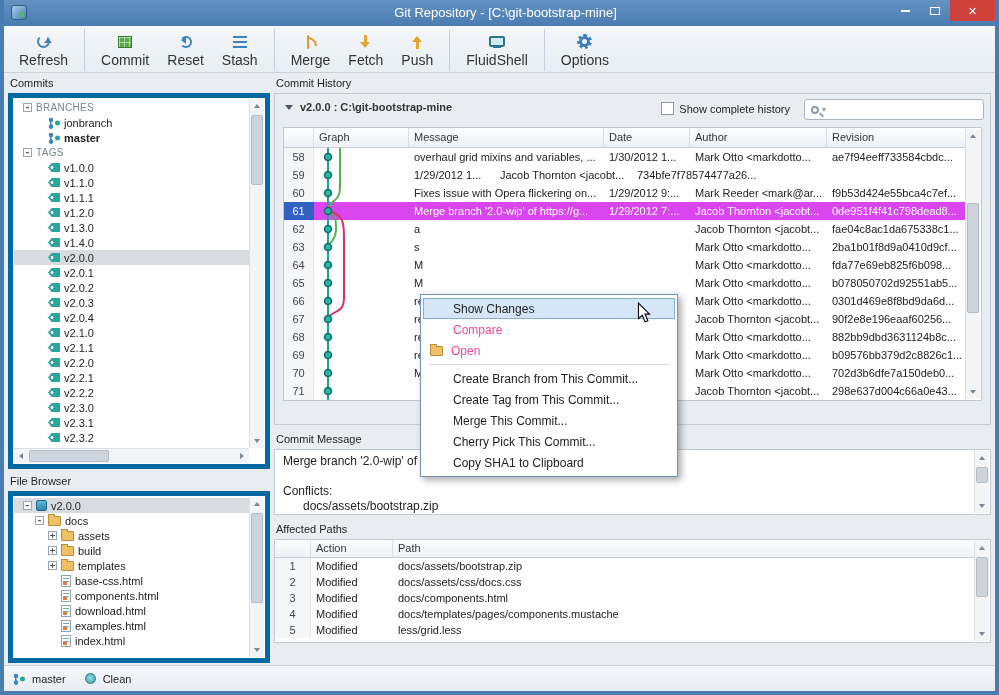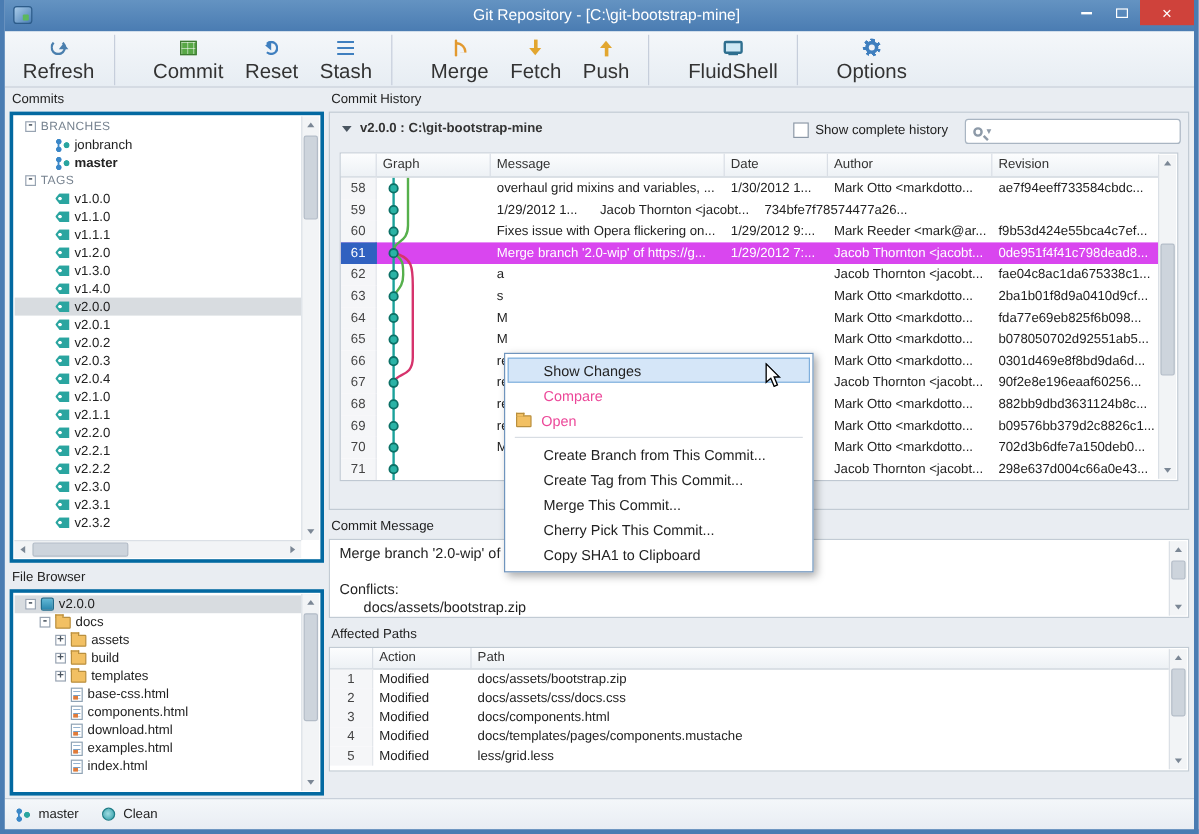--- a/index.html
+++ b/index.html
@@ -22,22 +22,22 @@
   .min-glyph { width:9px; height:2px; background:#fff; display:block; }
   .max-glyph { width:10px; height:8px; border:1px solid #fff; display:block; }
   .wbtn.close { width:45px; background:#cf423b; }
   .close-glyph { color:#fff; font-size:14px; line-height:14px; }
 
   
   .toolbar { height:47px; background:linear-gradient(#f4f7fa,#e7edf3);
              border-bottom:1px solid #c8d0da; display:flex; align-items:center; padding:2px 6px 0; }
   .tbtn { display:flex; flex-direction:column; align-items:center; justify-content:center;
           padding:2px 9px 1px; height:42px; }
-  .tbtn.sep { border-left:1px solid #c6cedb; margin-left:7px; padding-left:32px; }
-  .tbl { font-size:17px; color:#333; margin-top:2px; white-space:nowrap; }
+  .tbtn.sep { border-left:1px solid #c6cedb; margin-left:7px; padding-left:16px; }
+  .tbl { font-size:14px; color:#333; margin-top:2px; white-space:nowrap; }
   .ticon { height:17px; display:flex; align-items:center; justify-content:center; }
 
   .refresh-icon { width:13px; height:13px; border:2px solid #4a7fae; border-radius:50%;
                   border-top-color:transparent; position:relative; display:block; }
   .refresh-icon::after { content:""; position:absolute; right:-4px; top:-3px;
                   border:4px solid transparent; border-bottom:5px solid #4a7fae; }
   .commit-icon { width:14px; height:12px; background:#58a846; border:1px solid #3d7a31;
                  background-image:linear-gradient(#ffffff88 1px,transparent 1px),
                  linear-gradient(90deg,#ffffff88 1px,transparent 1px); background-size:5px 5px; display:block;}
   .reset-icon { width:12px; height:12px; border:2px solid #3f7fbf; border-radius:50%;
@@ -70,21 +70,21 @@
                 background:repeating-conic-gradient(#3f7fbf 0 25deg,transparent 25deg 50deg); }
   .options-icon::before { content:""; position:absolute; inset:2px; background:#3f7fbf; border-radius:50%; }
   .options-icon::after { content:""; position:absolute; inset:5px; background:#eef2f7; border-radius:50%; }
 
   
   .main { position:relative; height:592px; }
   .left-col { position:absolute; left:0; top:0; bottom:0; width:266px; padding:4px 0 4px 4px; }
   .right-col { position:absolute; left:270px; right:4px; top:0; bottom:0; padding-top:4px; }
 
   .sec-label { font-size:11px; color:#222; height:14px; margin:0 0 2px 2px; white-space:nowrap; }
-  .panel { position:relative; background:#fff; border:3px solid #0369a1; }
+  .panel { position:relative; background:#fff; border:5px solid #0369a1; }
   .commits-box { height:376px; }
   .fb-box { height:172px; margin-top:2px; }
 
   
   .tree { position:absolute; left:1px; top:2px; right:16px; bottom:16px; overflow:hidden; }
   .fb-box .tree { bottom:2px; }
   .trow { display:flex; align-items:center; gap:4px; height:15px; padding-left:4px;
           font-size:11px; color:#222; white-space:nowrap; }
   .trow.selected { background:#d8dce0; }
   .tind { flex:none; }

